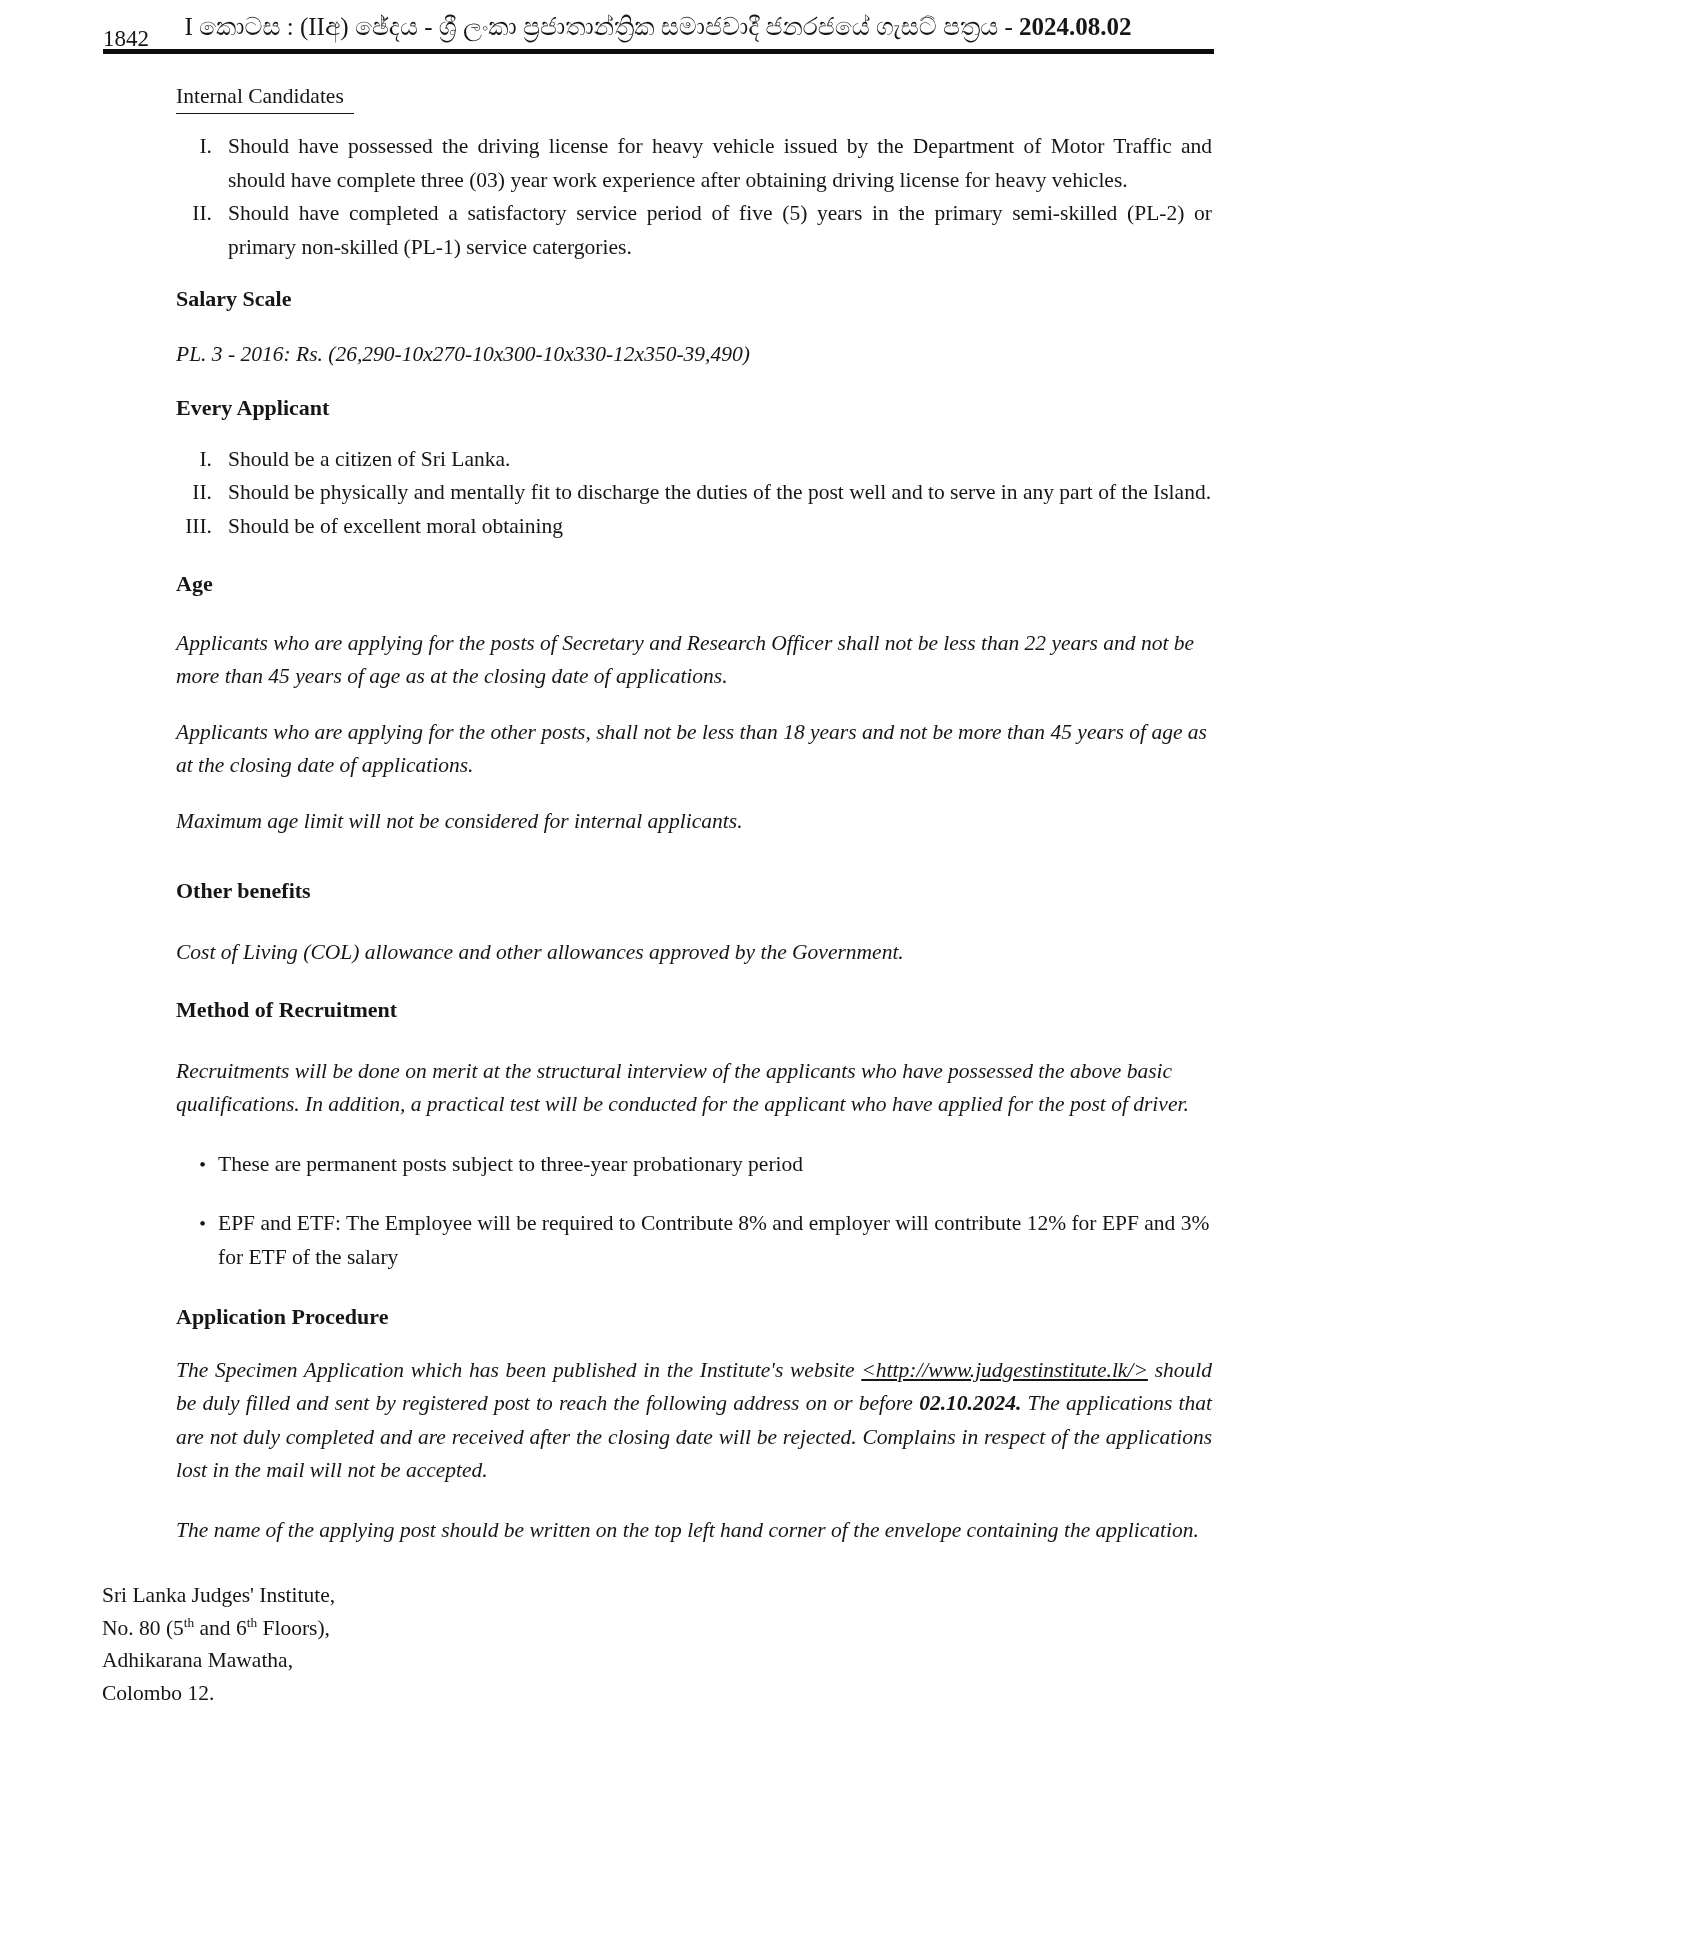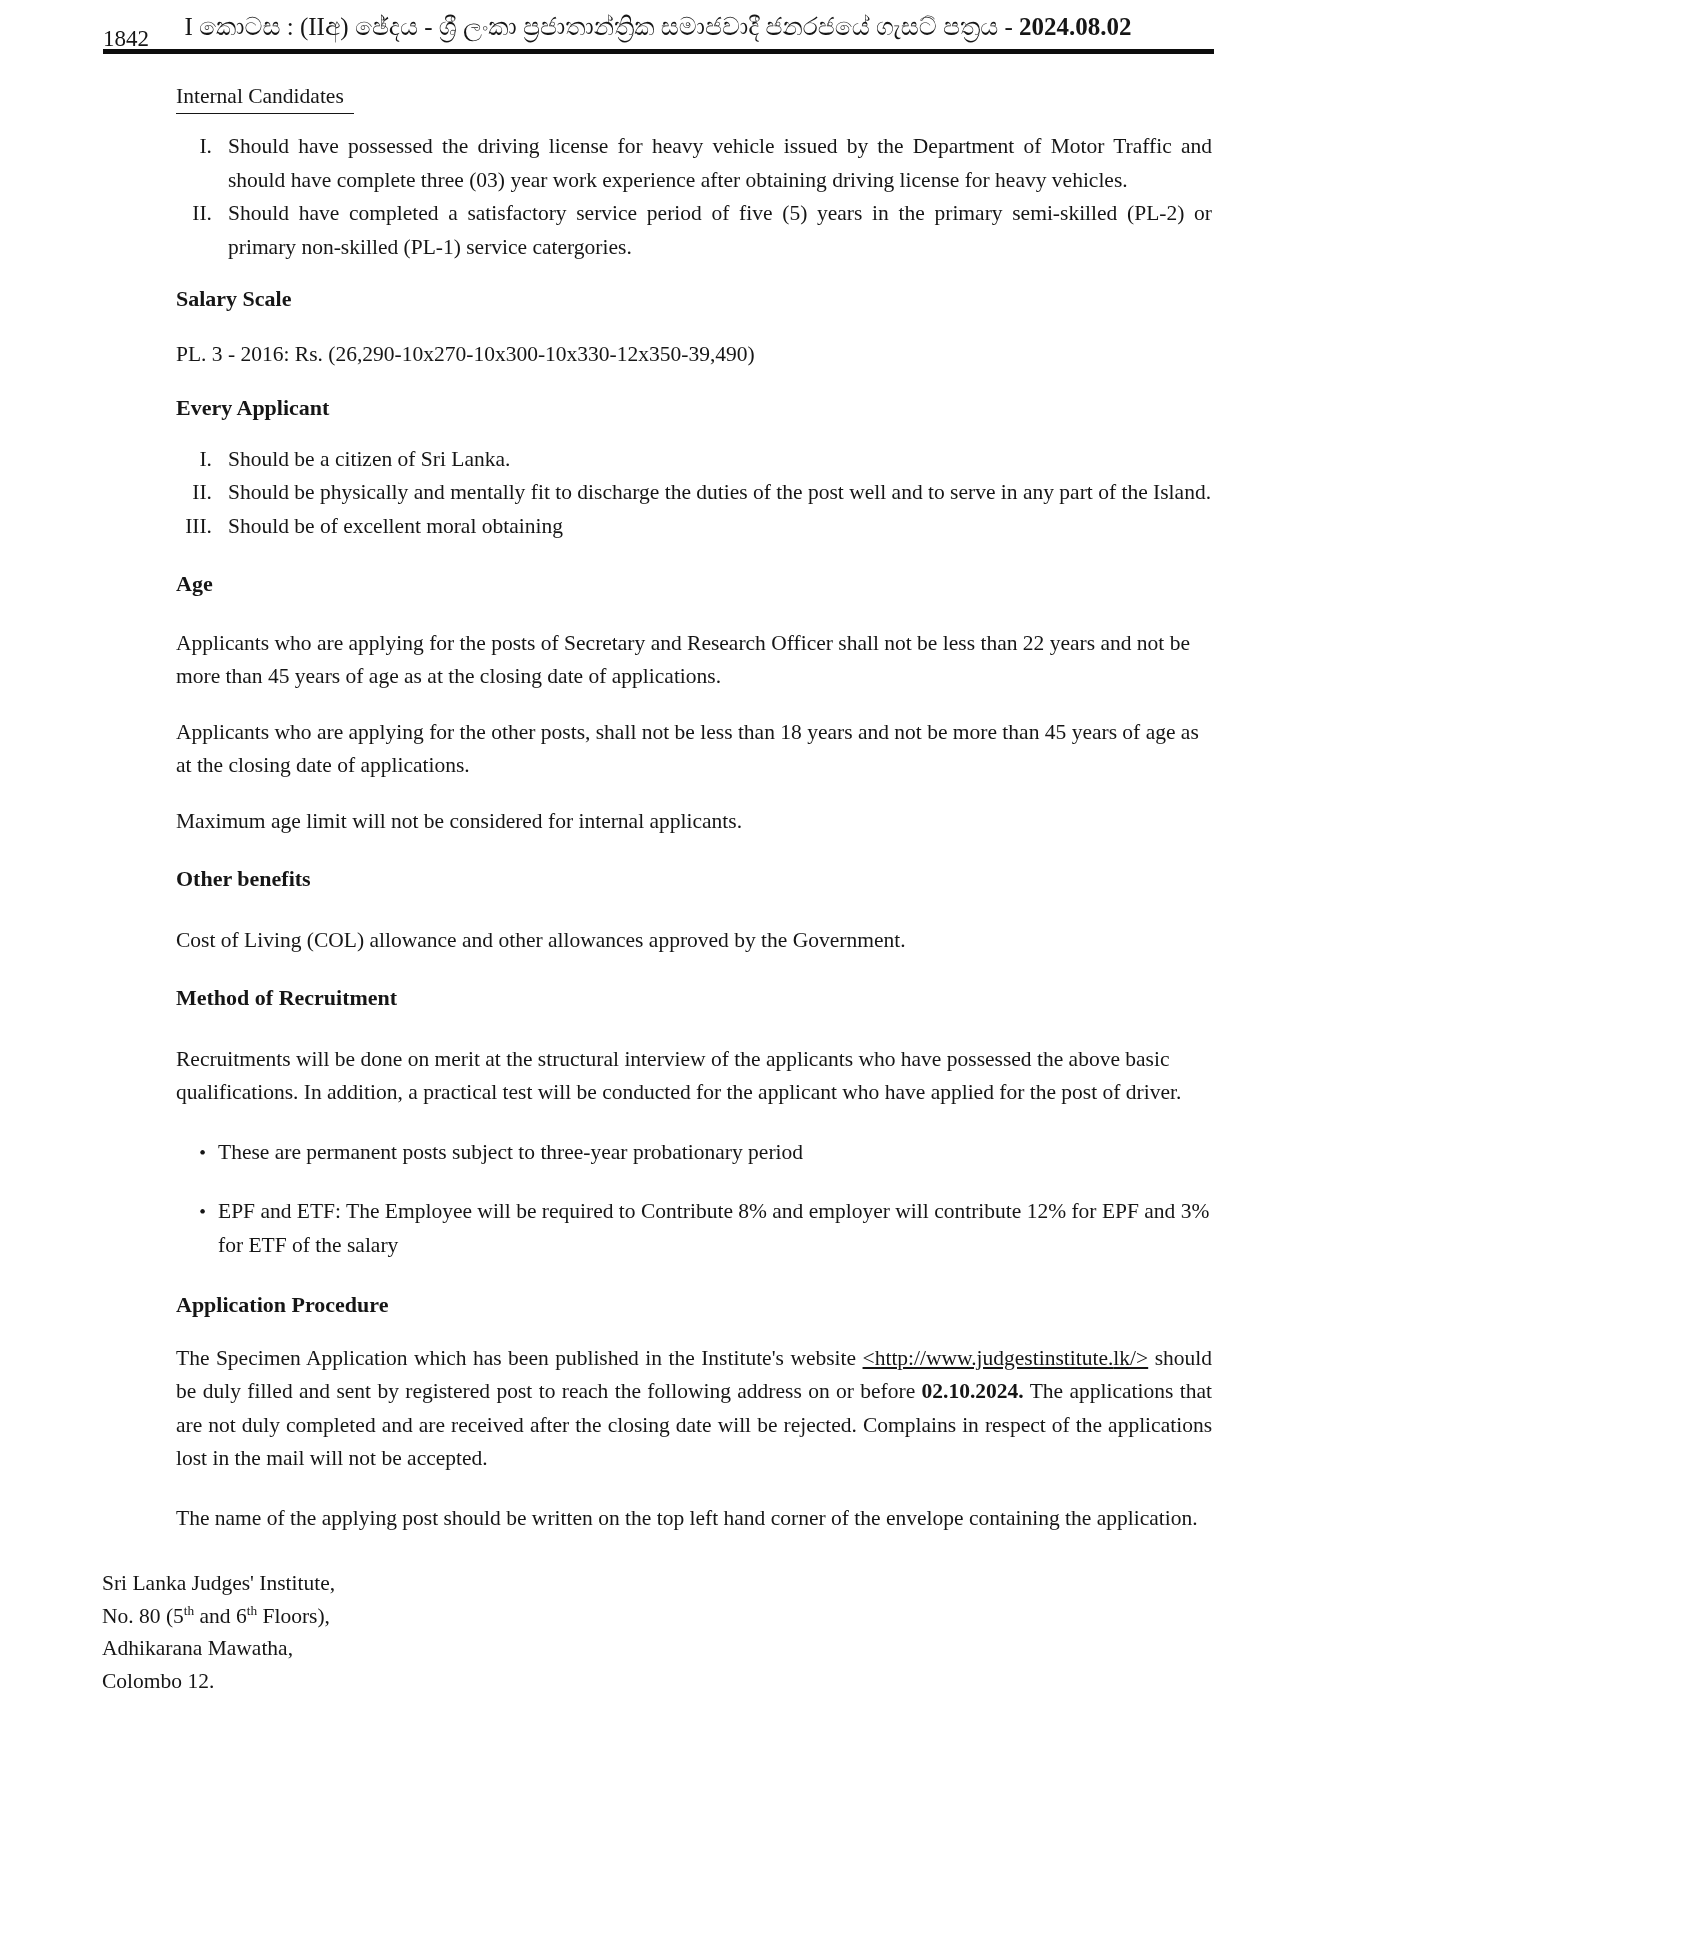--- a/index.html
+++ b/index.html
@@ -38,21 +38,21 @@
     font-size: 21.5px;
     line-height: 33.5px;
   }
   .sec-heading { font-weight: bold; font-size: 22px; }
   .underline-heading {
     font-weight: normal;
     display: inline-block;
     border-bottom: 1.6px solid #161616;
     padding-right: 10px;
   }
-  .para { text-align: left; }
+  .para { text-align: left; font-style: italic; }
   .justify { text-align: justify; }
 
   
   .rlist-item { display: flex; align-items: flex-start; }
   .rlist-marker { flex: none; width: 36px; text-align: right; }
   .rlist-text { flex: 1; margin-left: 16px; text-align: justify; }
 
   
   .bullet-item { display: flex; align-items: flex-start; }
   .bullet-marker { flex: none; width: 30px; text-align: right; font-size: 19px; }
@@ -62,21 +62,21 @@
   .mt-heading-internal { margin-top: 26px; }
   .mt-list-internal   { margin-top: 16px; }
   .mt-salary-heading  { margin-top: 18px; }
   .mt-salary-text     { margin-top: 22px; }
   .mt-every-heading   { margin-top: 20px; }
   .mt-every-list      { margin-top: 18px; }
   .mt-age-heading     { margin-top: 24px; }
   .mt-age-p1          { margin-top: 26px; }
   .mt-age-p2          { margin-top: 22px; }
   .mt-age-p3          { margin-top: 22px; }
-  .mt-ob-heading      { margin-top: 24px; }
+  .mt-ob-heading      { margin-top: 36px; }
   .mt-ob-text         { margin-top: 28px; }
   .mt-mr-heading      { margin-top: 24px; }
   .mt-mr-text         { margin-top: 28px; }
   .mt-cos-heading     { margin-top: 22px; }
   .mt-cos-b1          { margin-top: 26px; }
   .mt-cos-b2          { margin-top: 26px; }
   .mt-ap-heading      { margin-top: 26px; }
   .mt-ap-text         { margin-top: 20px; }
   .mt-envelope        { margin-top: 26px; }
 

